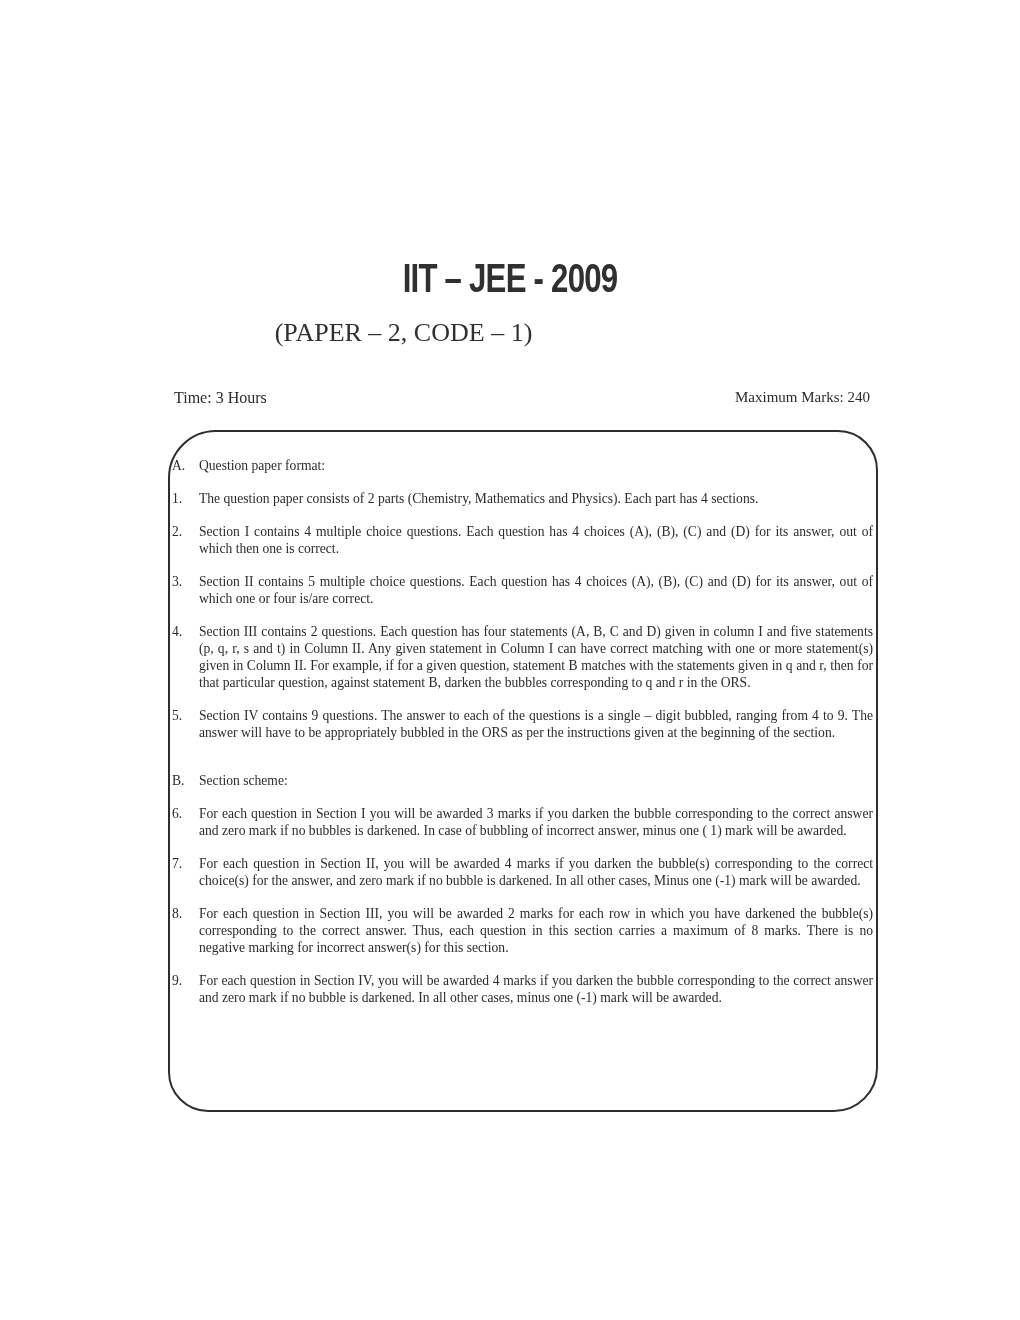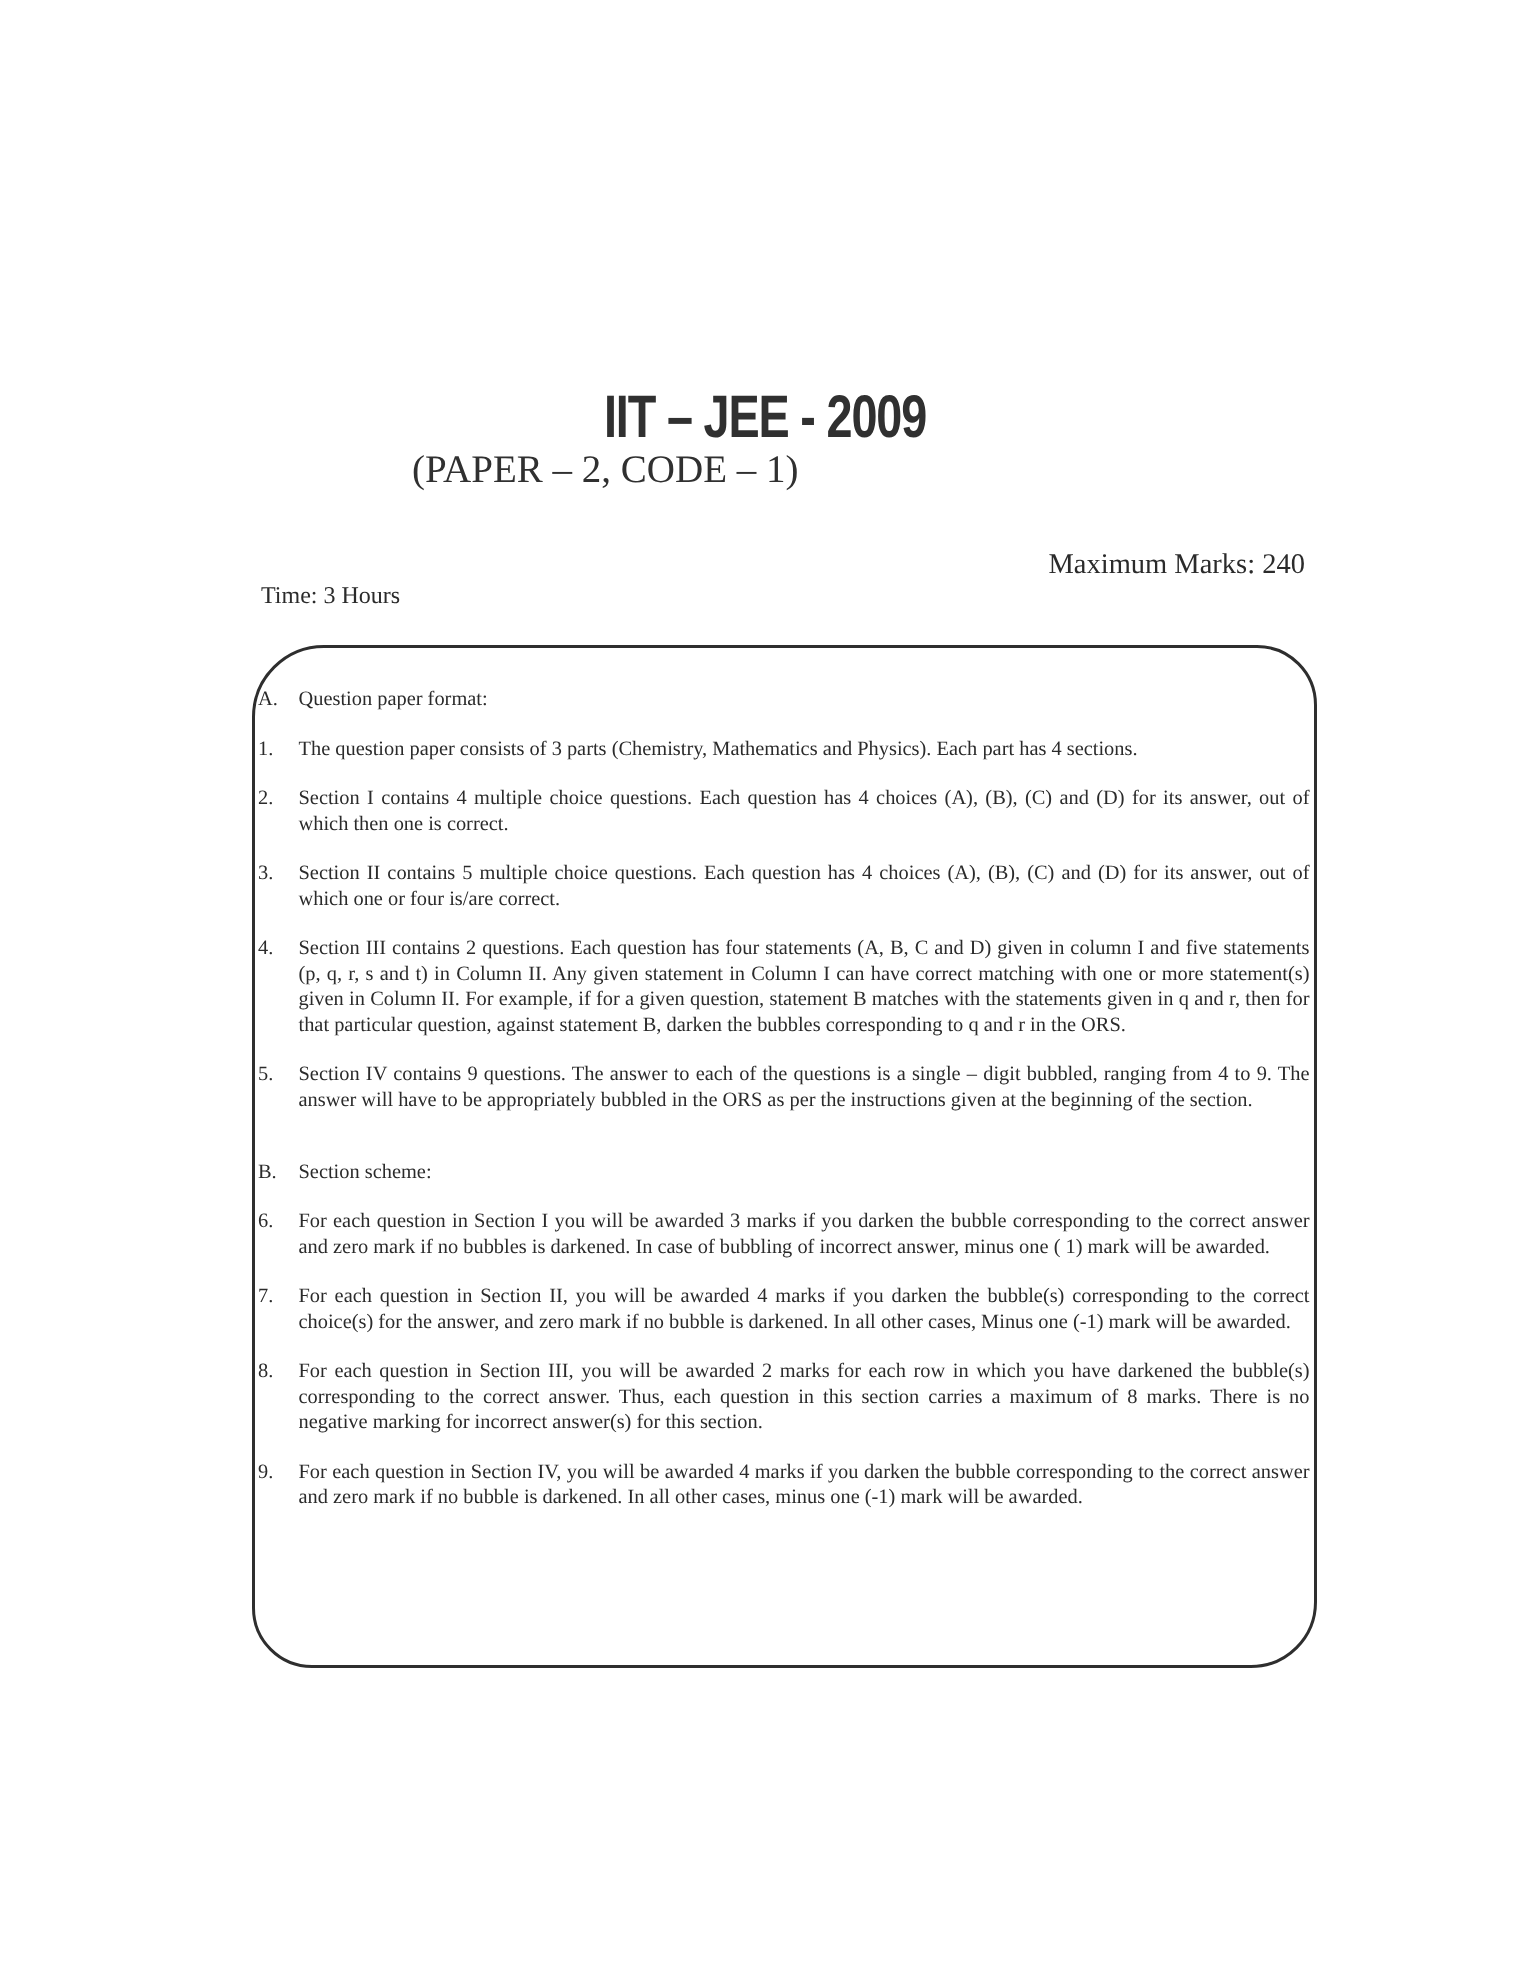--- a/index.html
+++ b/index.html
@@ -3,25 +3,25 @@
 <meta charset="utf-8">
 <style>
   html, body { margin: 0; padding: 0; background: #ffffff; }
   body { width: 1020px; height: 1320px; position: relative; font-family: "Liberation Serif", serif; color: #2b2b2b; }
   .title {
     position: absolute; left: 0; width: 1020px; top: 256px; text-align: center;
     font-family: "Liberation Sans", sans-serif; font-weight: bold; font-size: 40px;
     letter-spacing: -1px; color: #303030; transform: scaleX(0.78); transform-origin: 510px 0;
   }
   .subtitle {
-    position: absolute; left: 0; width: 807px; top: 298px; text-align: center;
+    position: absolute; left: 0; width: 807px; top: 318px; text-align: center;
     font-size: 26px; color: #303030;
   }
   .meta-left { position: absolute; left: 174px; top: 389px; font-size: 16px; }
-  .meta-right { position: absolute; right: 150px; top: 366px; font-size: 19px; }
+  .meta-right { position: absolute; right: 150px; top: 389px; font-size: 15px; }
   .box {
     position: absolute; left: 168px; top: 430px; width: 706px; height: 678px;
     border: 2px solid #2e2e2e; border-radius: 48px 40px 44px 40px;
   }
   .content { position: absolute; left: 172px; top: 457px; width: 701px; font-size: 13.6px; line-height: 17px; }
   .section-head { display: flex; margin: 0 0 16px 0; }
   .section-head.b { margin-top: 31px; }
   .num { width: 27px; flex: 0 0 27px; }
   .item { display: flex; margin: 0 0 16px 0; }
   .item .txt { flex: 1; text-align: justify; }
@@ -38,21 +38,21 @@
 <div class="box"></div>
 
 <div class="content">
   <div class="section-head">
     <span class="num">A.</span>
     <span class="b-run">Question paper format:</span>
   </div>
   <div class="items">
       <div class="item">
         <span class="num">1.</span>
-        <span class="txt"><span>The question paper consists of 3 parts (Chemistry, Mathematics and Physics). Each part has 4 sections.</span></span>
+        <span class="txt"><span>The question paper consists of 2 parts (Chemistry, Mathematics and Physics). Each part has 4 sections.</span></span>
       </div>
       <div class="item">
         <span class="num">2.</span>
         <span class="txt"><span class="b-run">Section I</span><span> contains </span><span class="b-run">4</span><span> multiple choice questions. Each question has 4 choices (A), (B), (C) and (D) for its answer, out of which </span><span class="b-run">then one is correct.</span></span>
       </div>
       <div class="item">
         <span class="num">3.</span>
         <span class="txt"><span class="b-run">Section II</span><span> contains </span><span class="b-run">5</span><span> multiple choice questions. Each question has 4 choices (A), (B), (C) and (D) for its answer, out of which </span><span class="b-run">one or four is/are correct.</span></span>
       </div>
       <div class="item">

